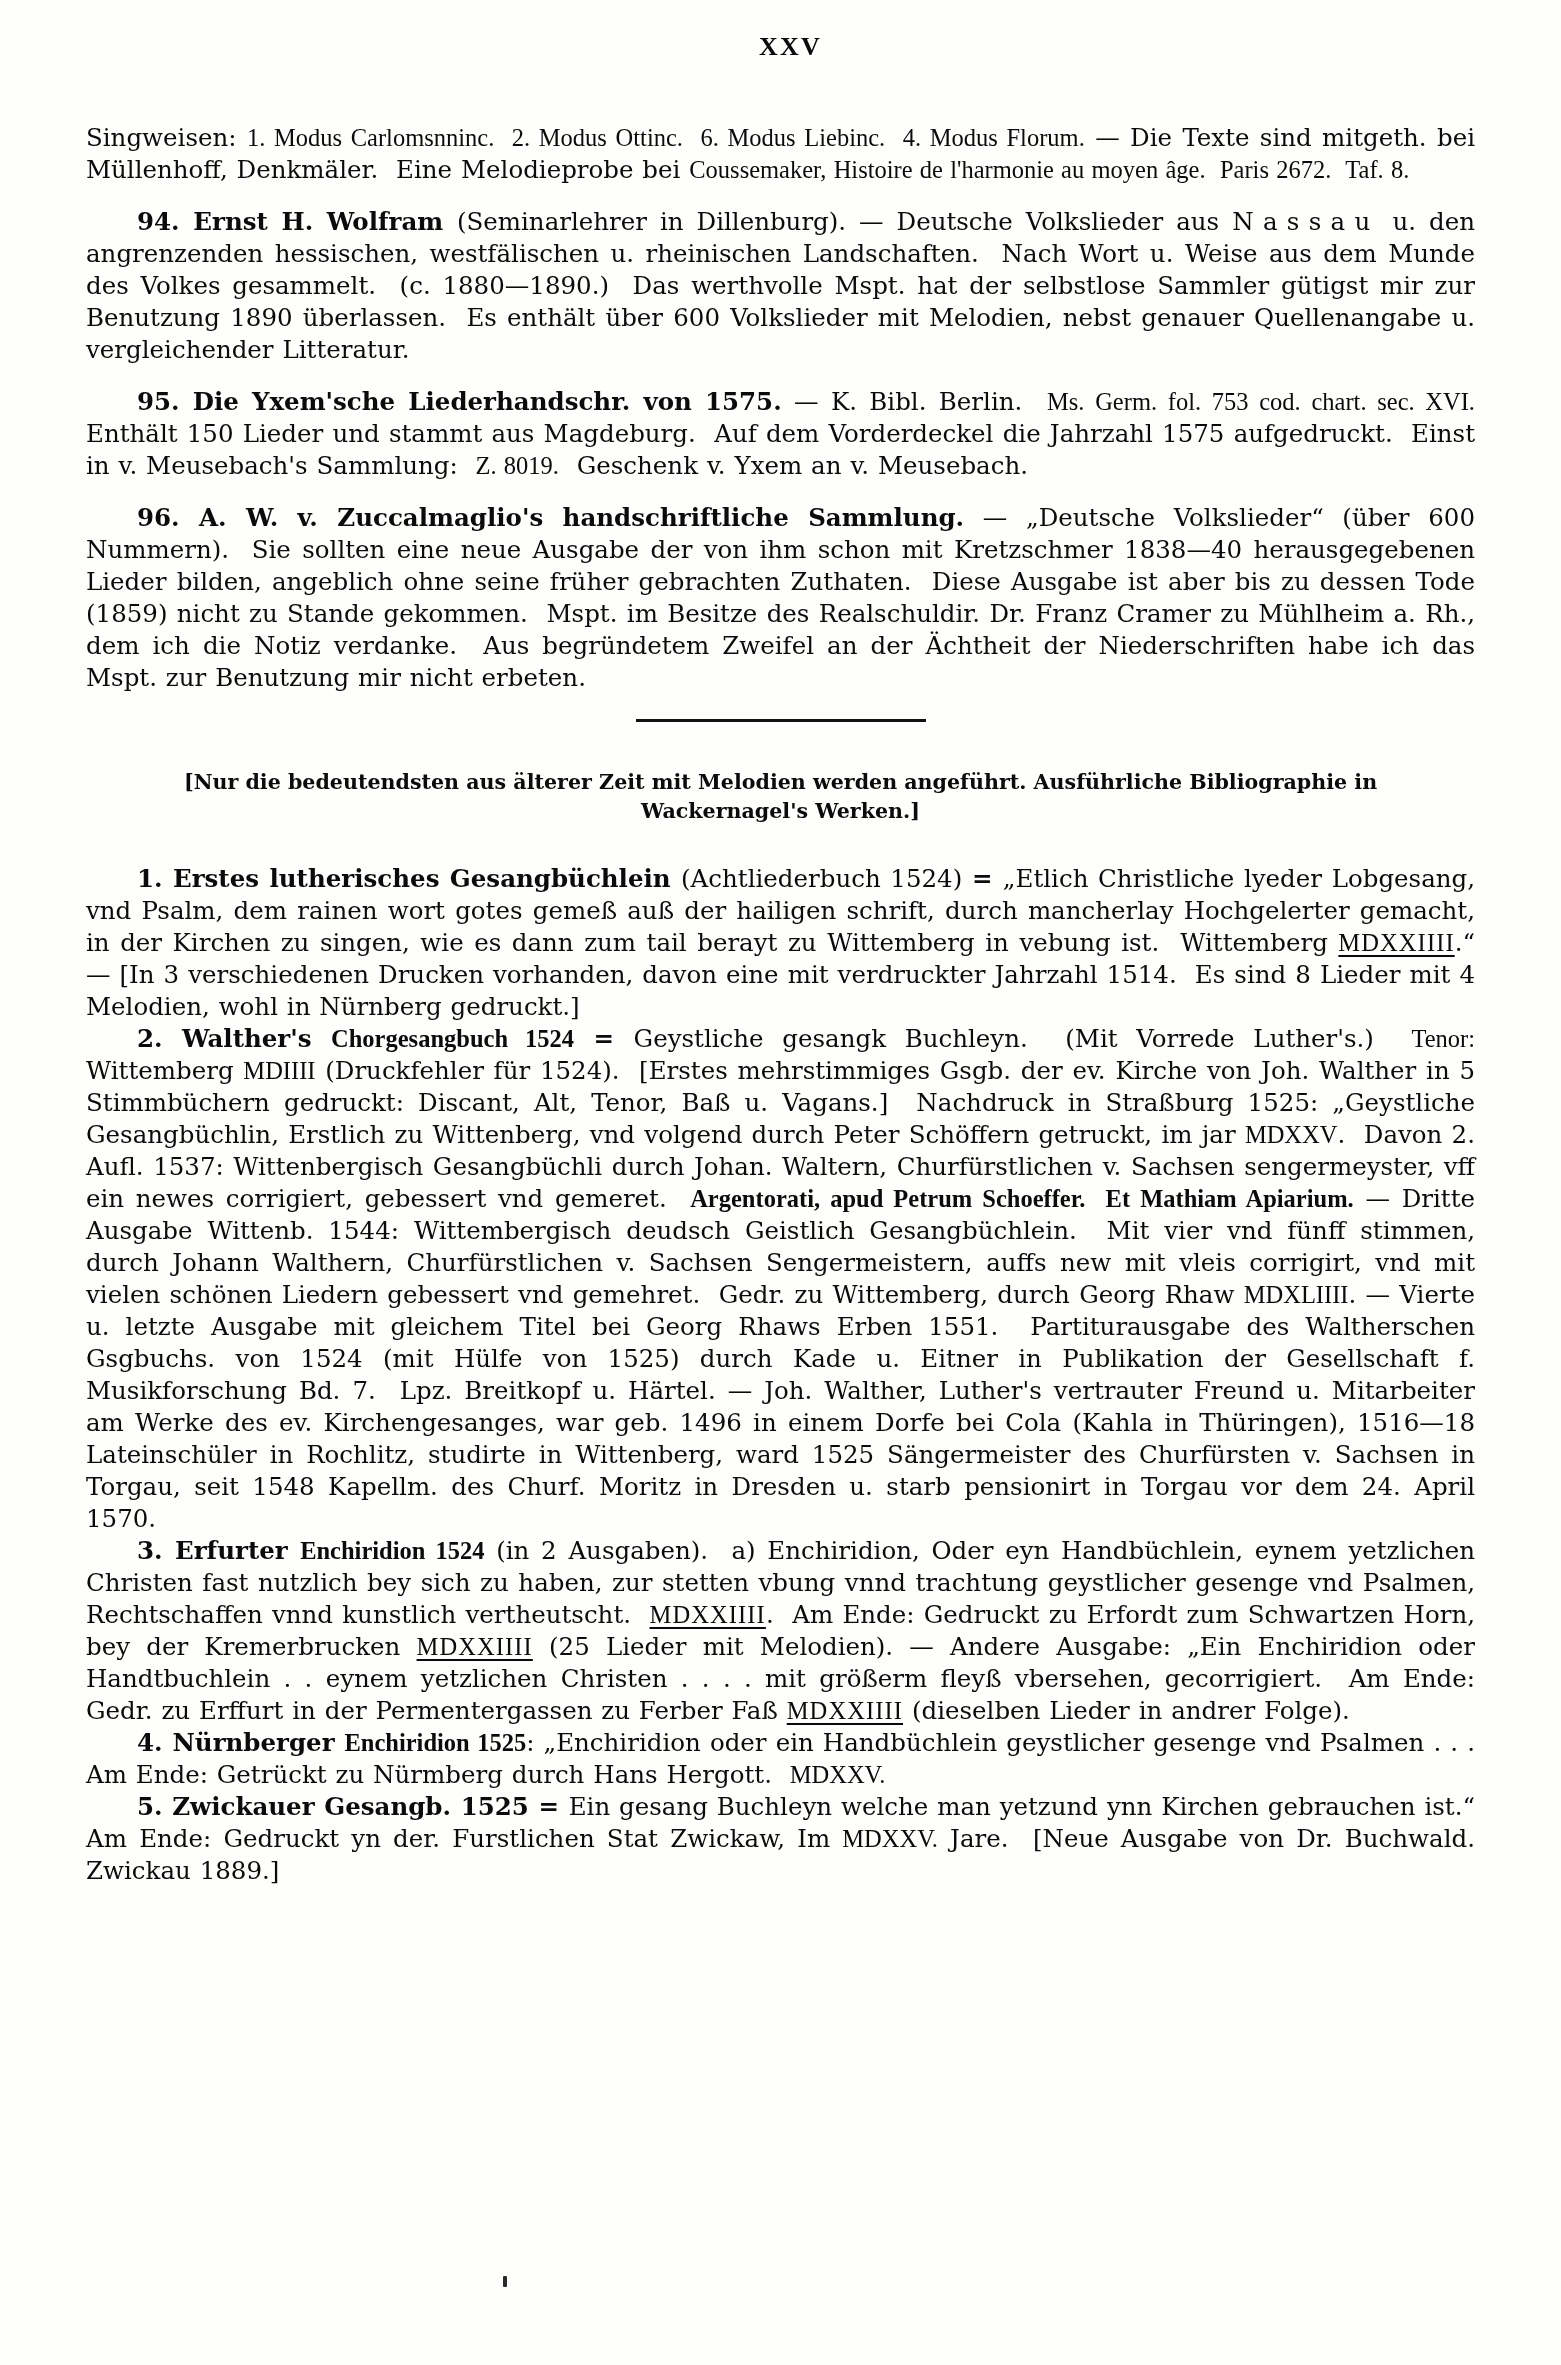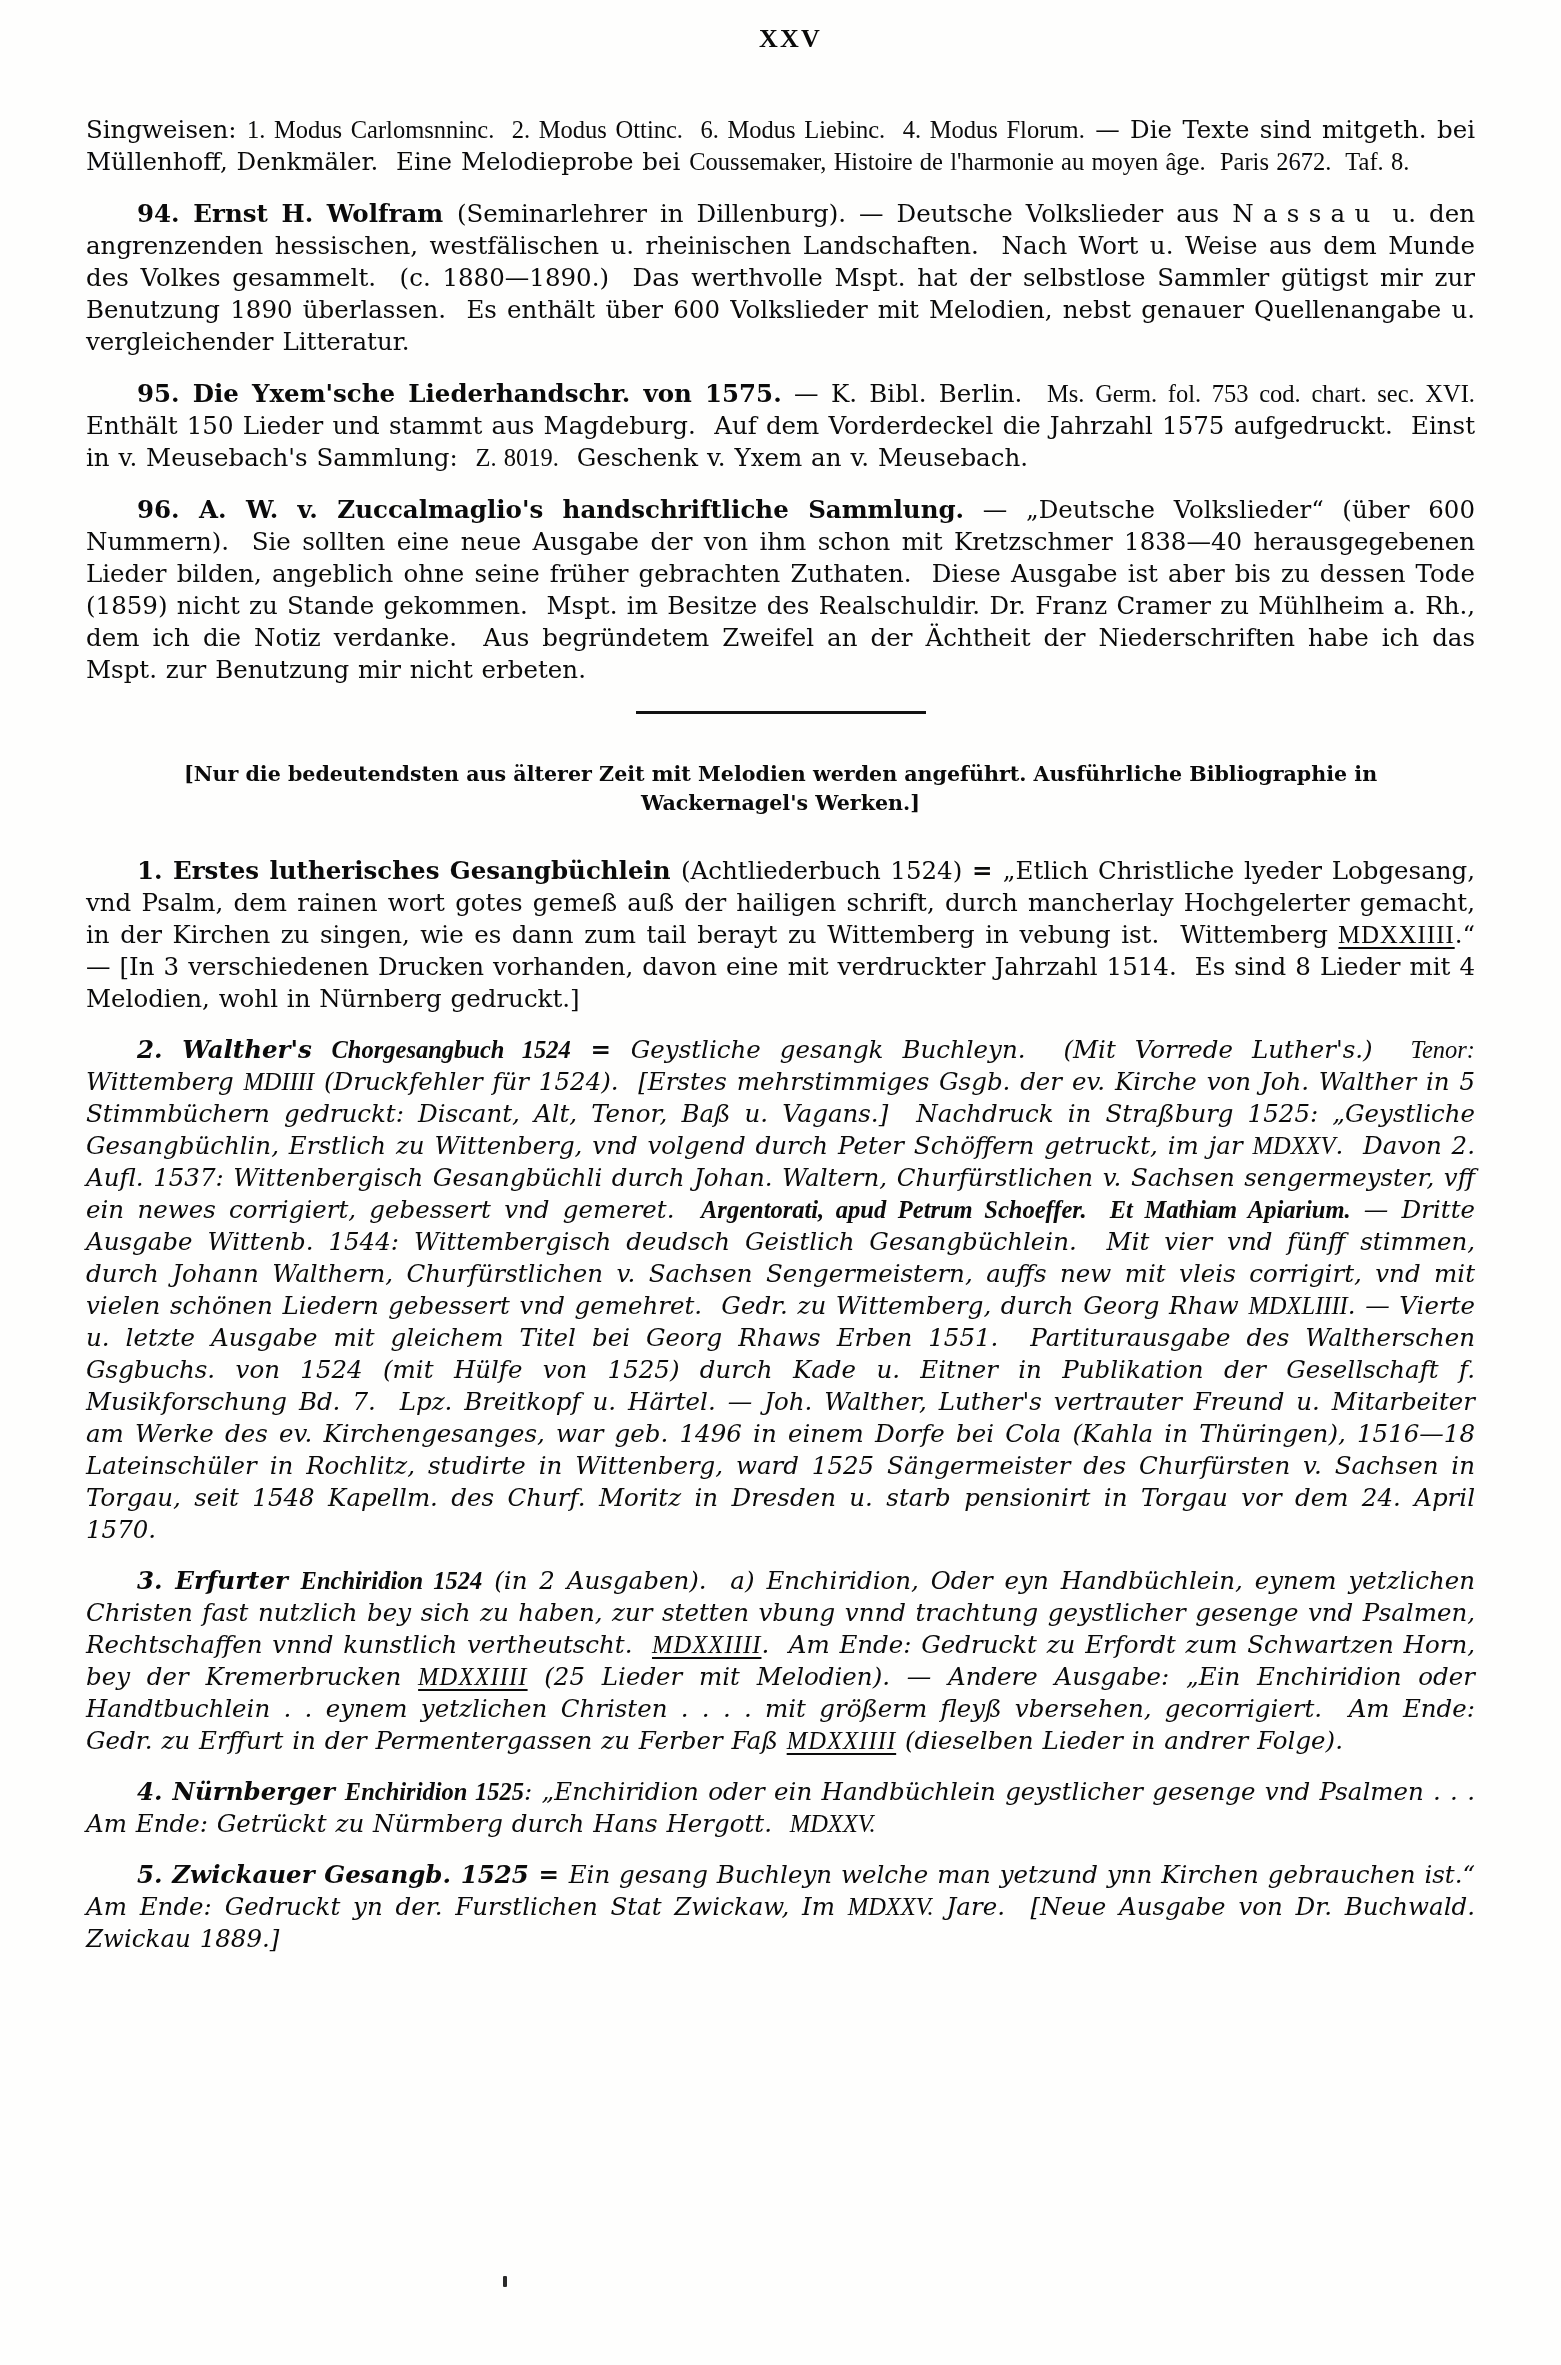--- a/index.html
+++ b/index.html
@@ -7,21 +7,21 @@
     position:relative;
     width:1561px;height:2366px;
     margin:0 auto;
     background:#fefefd;
     color:#0b0b0b;
     font-family:"DejaVu Serif", serif;
     overflow:hidden;
   }
   .content{margin:0 86px;}
   .pagenum{
-    padding-top:24px;
+    padding-top:32px;
     text-align:center;
     font-family:"Liberation Serif", serif;
     font-size:26px;
     font-weight:700;
     letter-spacing:2.2px;
     margin-left:20px;
   }
   .bodytext{margin-top:60px;}
   p.entry{
     margin:0;
@@ -66,21 +66,21 @@
   }
   .section-note{
     margin:46px auto 0;
     max-width:1299px;
     text-align:center;
     font-size:20.6px;
     line-height:29px;
     font-weight:700;
   }
   .items{margin-top:37px;}
-  .items p.entry + p.entry{margin-top:19px;font-style:italic;}
+  .items p.entry + p.entry{margin-top:0;}
   .artifact{
     position:absolute;
     left:503px;top:2276px;
     width:3.9px;height:11px;
     background:#2a2a2a;
     border-radius:1.1px;
   }
 </style>
 </head>
 <body>

